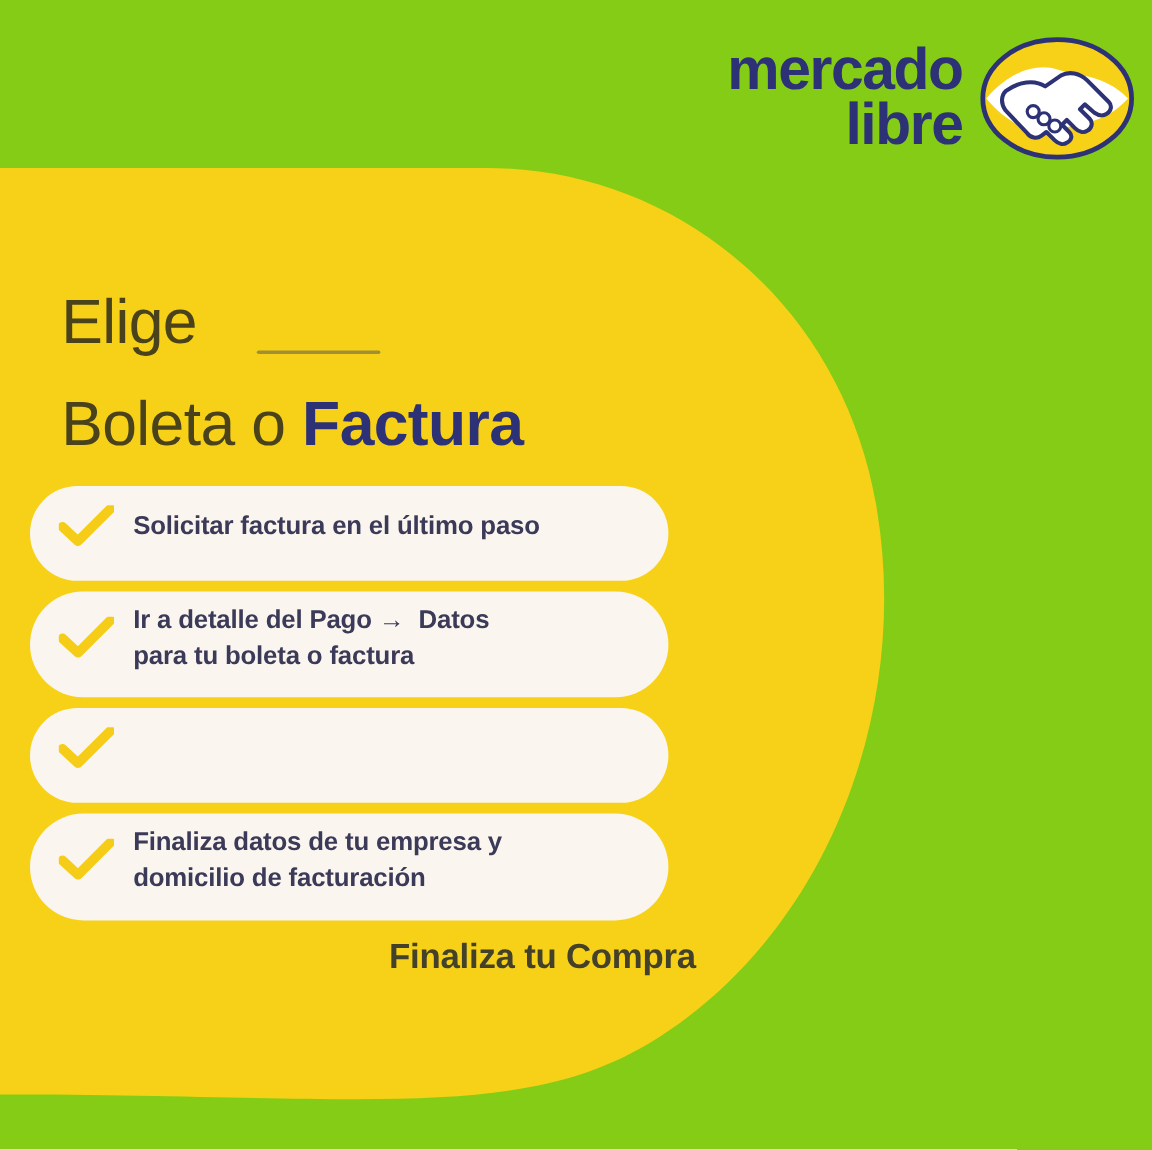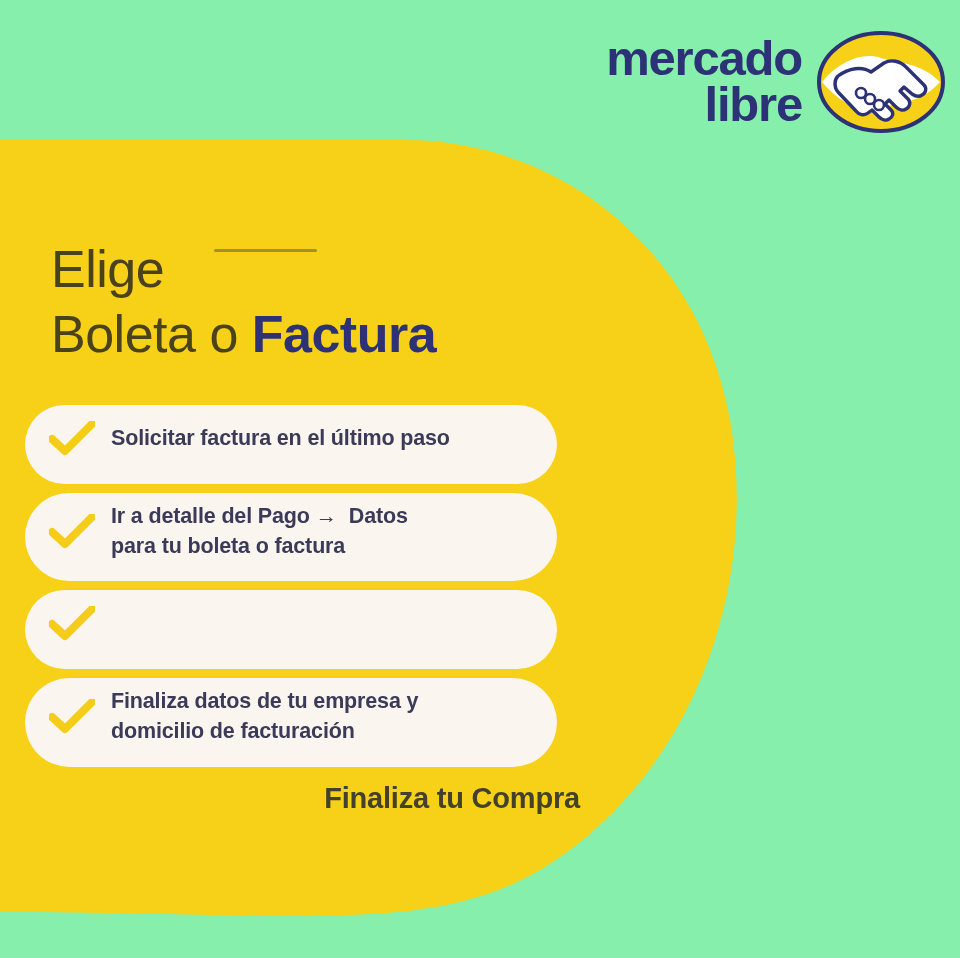--- a/index.html
+++ b/index.html
@@ -8,21 +8,21 @@
     padding: 0;
     background: #ffffff;
   }
   body {
     font-family: "Liberation Sans", sans-serif;
   }
   #banner {
     position: relative;
     width: 960px;
     height: 958px;
-    background: #86efac;
+    background: #84cc16;
     overflow: hidden;
   }
 
   
   .blob-wrap {
     position: absolute;
     left: 0;
     top: 0;
     width: 960px;
     height: 958px;
@@ -63,39 +63,39 @@
 
   
   .headline {
     position: absolute;
     left: 51px;
     top: 243px;
     width: 520px;
   }
   .headline-row1 {
     display: flex;
-    align-items: flex-start;
+    align-items: flex-end;
     gap: 50px;
   }
   .headline-elige {
     font-size: 52px;
     font-weight: normal;
     color: #4a421a;
     letter-spacing: -0.5px;
     line-height: 1;
   }
   .headline-rule {
     width: 103px;
     height: 3px;
     background: #a08f35;
     border-radius: 2px;
     margin-top: 6px;
   }
   .headline-row2 {
-    margin-top: 12px;
+    margin-top: 32px;
     font-size: 52px;
     color: #4a421a;
     letter-spacing: -0.5px;
     line-height: 1.05;
     white-space: nowrap;
   }
   .headline-row2 .strong {
     font-weight: bold;
     color: #2d3277;
   }

